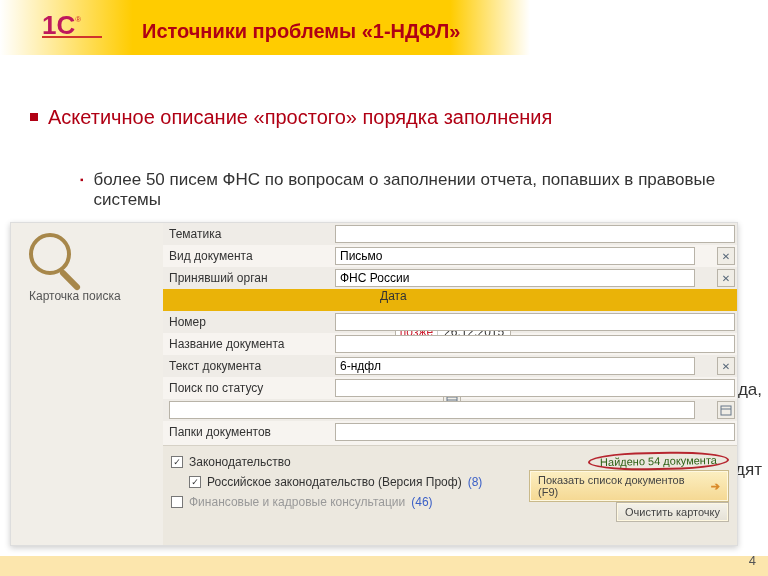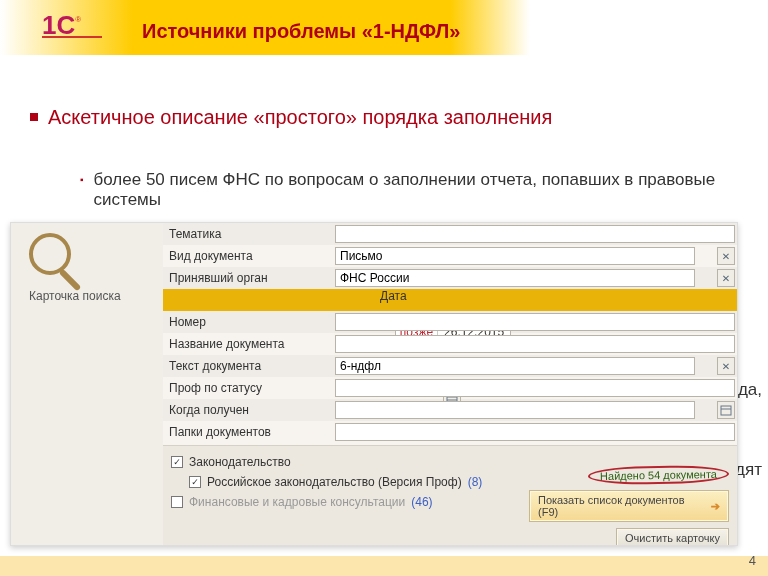--- a/index.html
+++ b/index.html
@@ -80,22 +80,22 @@
   .date-field .val { padding:0 6px; color:#333; min-width:72px; }
   .bottom {
     position:absolute; left:152px; right:0; bottom:0; height:100px;
     background:#ece8df; border-top:1px solid #d6d1c6; padding:6px 8px;
   }
   .chk { display:flex; align-items:center; gap:6px; color:#333; height:20px; }
   .chk .box { width:12px; height:12px; border:1px solid #777; background:#fff; display:flex; align-items:center; justify-content:center; font-size:9px; color:#333; }
   .chk .cnt { color:#3a5fc7; }
   .chk.disabled .lbl { color:#999; }
   .right-actions {
-    position:absolute; right:8px; top:20px; bottom:6px; width:200px;
-    display:flex; flex-direction:column; align-items:flex-end; gap:6px;
+    position:absolute; right:8px; top:6px; bottom:6px; width:200px;
+    display:flex; flex-direction:column; align-items:flex-end; 
   }
   .found { font-size:11px; color:#2c5f13; border:2px solid #b6252f; border-radius:50%/60%; padding: 1px 10px; transform: rotate(-1deg); }
   .btn {
     border:1px solid #c9b98a; background: linear-gradient(#fcefc2,#f5d892);
     padding: 3px 8px; font-size:11px; color:#444; display:flex; align-items:center; gap:6px; box-shadow: inset 0 0 0 1px #fff8e0; cursor:pointer;
   }
   .btn.grey { background: linear-gradient(#f4f2ea,#e5e1d6); border-color:#bdb7a9; }
   .btn .arrow { color:#d98a2a; font-weight:bold; }
   .pagenum { position:absolute; right:12px; bottom:8px; font-size:13px; color:#555; }
   .bottom-band { position:absolute; left:0; right:0; bottom:0; height:20px; background:#fce6ad; }
@@ -174,25 +174,24 @@
       <div class="row">
         <div class="lbl">Название документа</div>
         <input type="text" style="">
       </div>
       <div class="row alt">
         <div class="lbl">Текст документа</div>
         <input type="text" value="6-ндфл" style="">
         <div class="small-btn">✕</div>
       </div>
       <div class="row">
-        <div class="lbl">Проф по статусу</div>
-        <input type="text" style="">
-      </div>
-      <div class="row alt">
-        <div class="lbl">Когда получен</div>
+        <div class="lbl">Поиск по статусу</div>
+        <input type="text" style="">
+      </div>
+      <div class="row alt">
         <input type="text" style="">
         <div class="small-btn">
           <svg width="12" height="12">
             <rect x="1" y="2" width="10" height="9" fill="none" stroke="#678"></rect>
             <line x1="1" y1="5" x2="11" y2="5" stroke="#678"></line>
           </svg>
         </div>
       </div>
       <div class="row">
         <div class="lbl">Папки документов</div>

